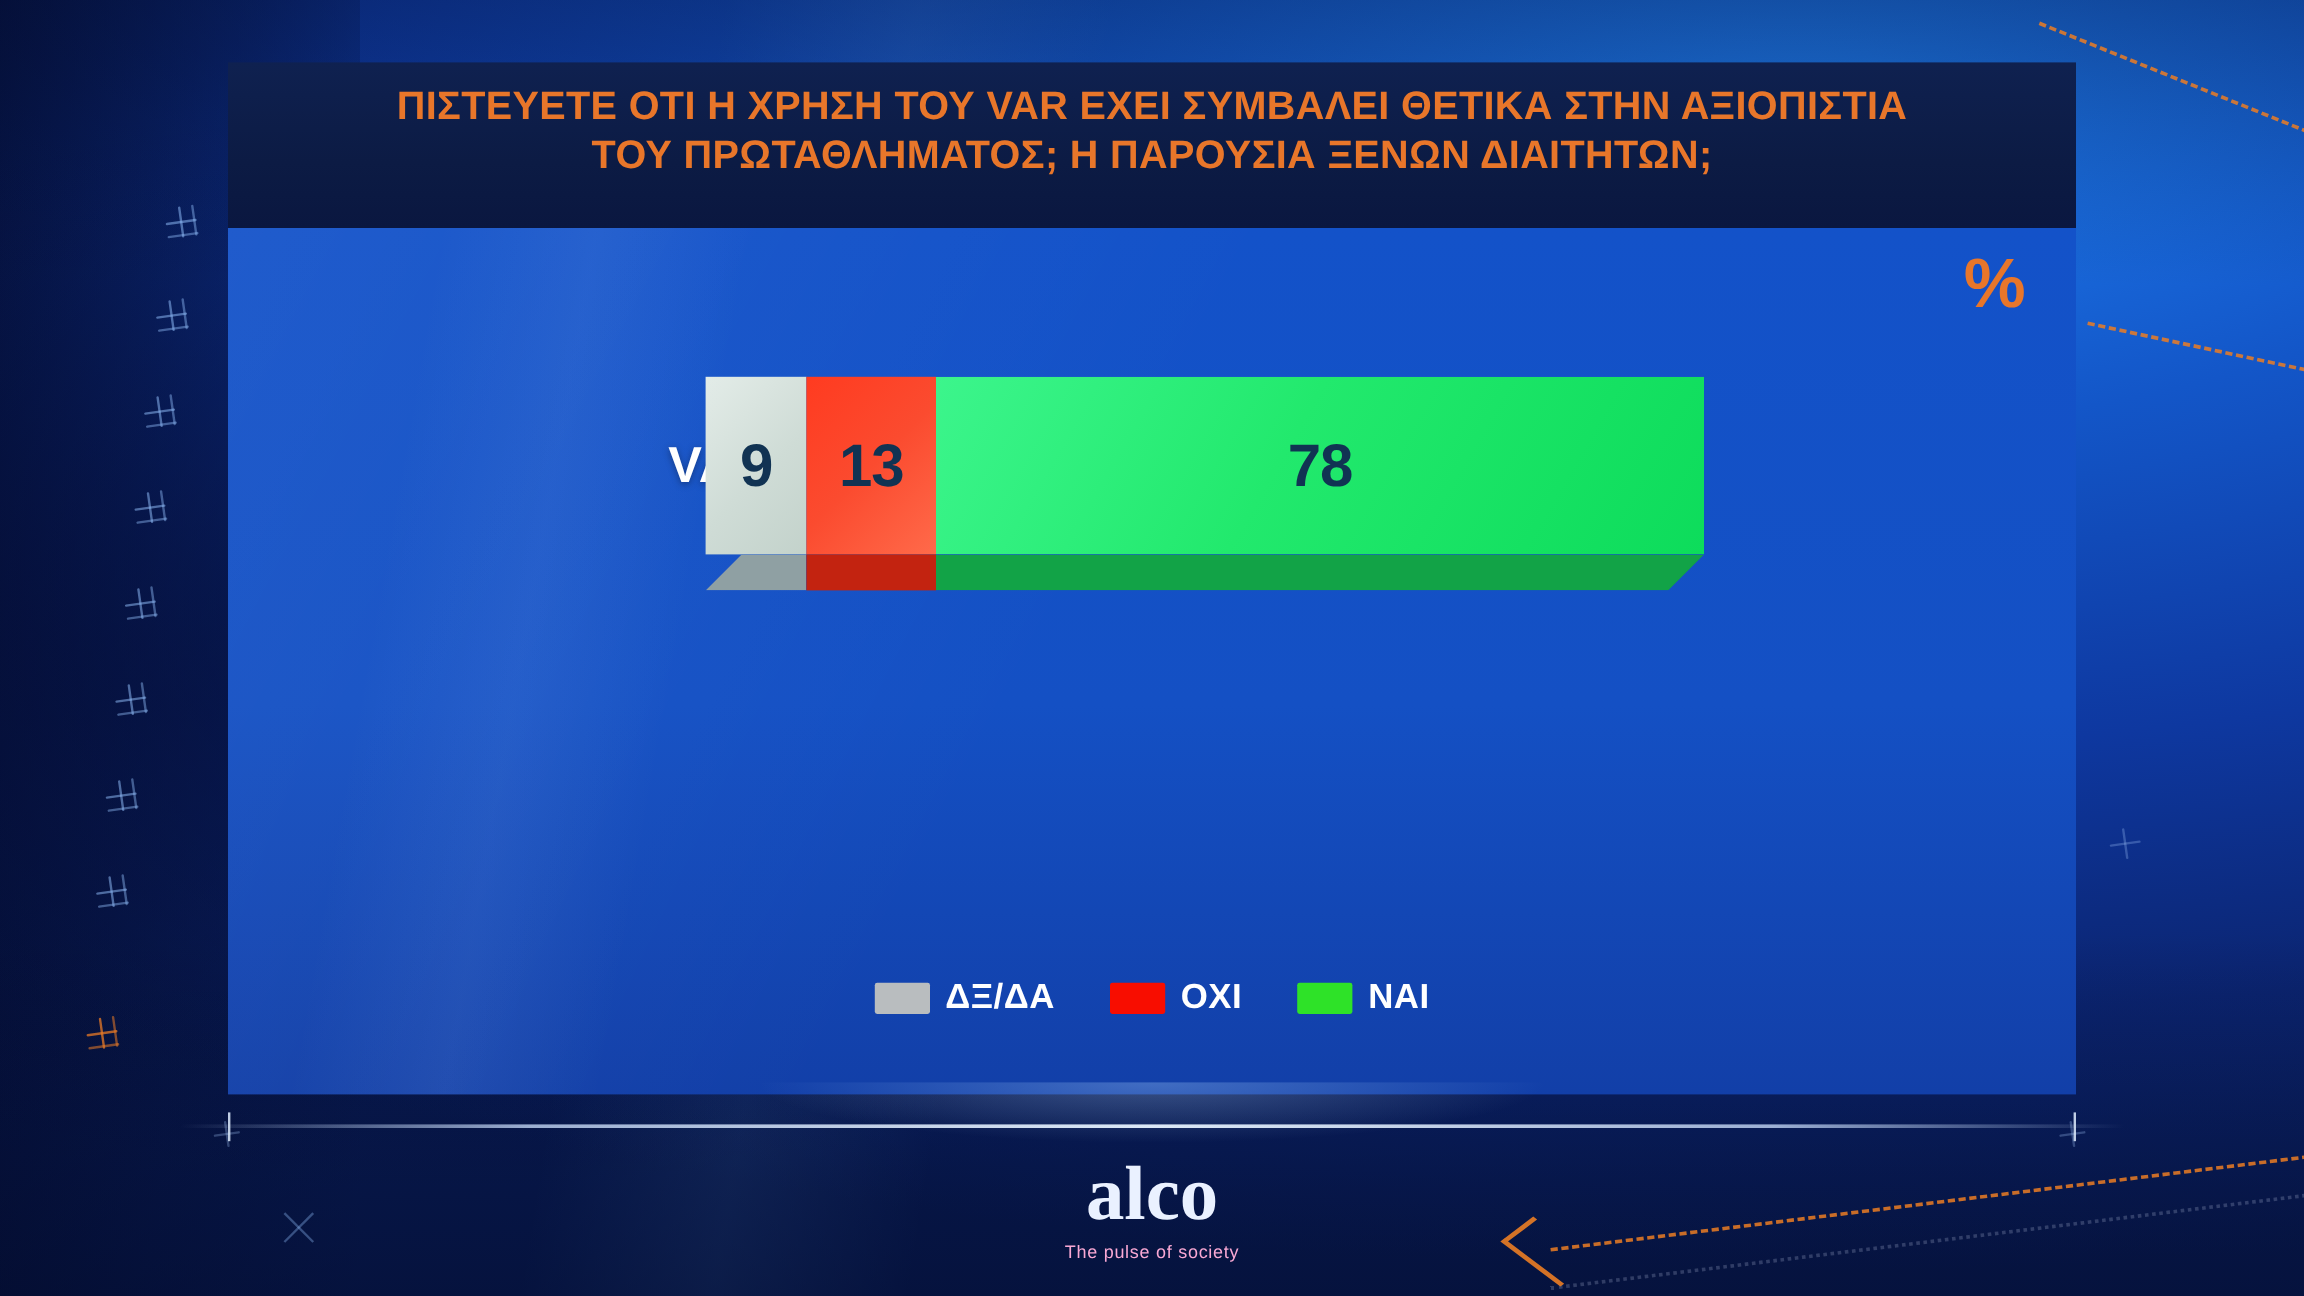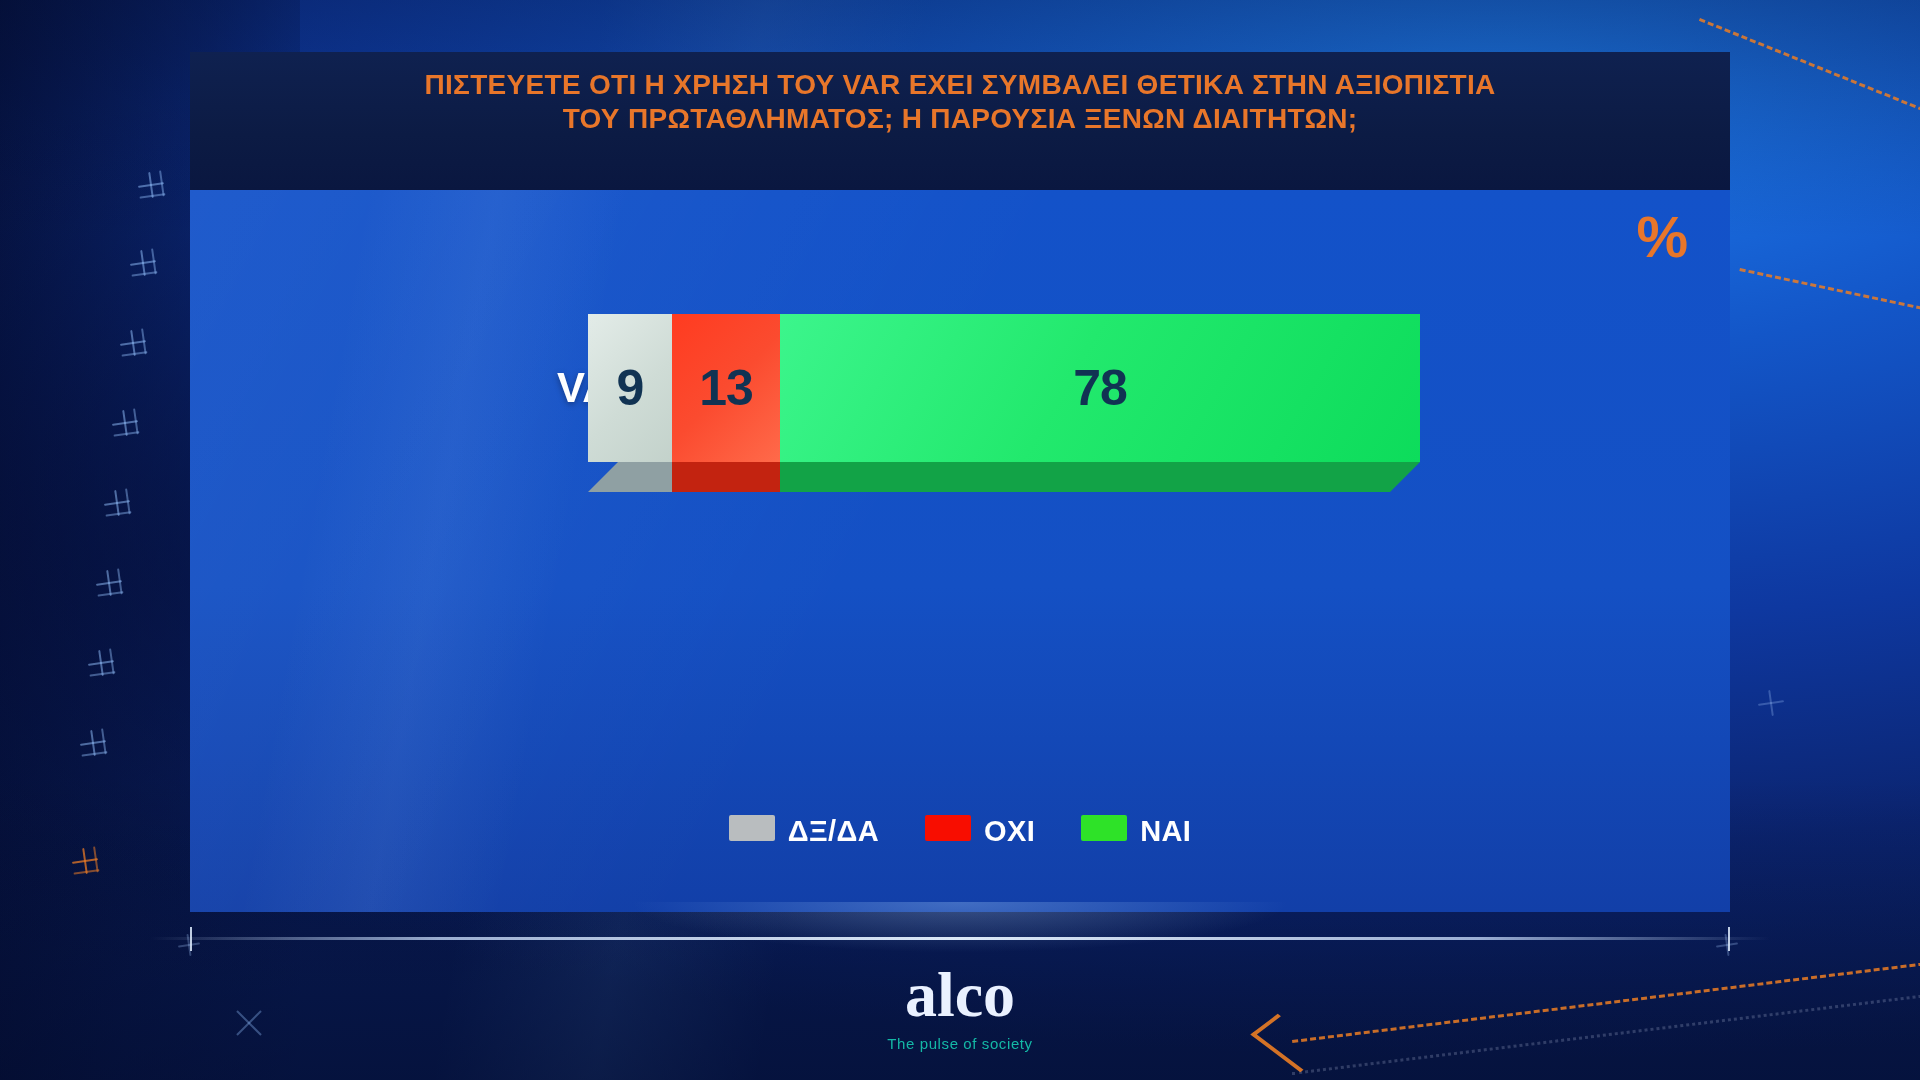--- a/index.html
+++ b/index.html
@@ -62,21 +62,21 @@
     position:relative; height:138px;
     background:linear-gradient(180deg,#0f2150 0%, #0c1b44 60%, #0a1740 100%);
     padding:16px 28px 0;
     text-align:center;
   }
   .titlebar::after{
     content:""; position:absolute; left:0; right:0; bottom:-5px; height:5px;
     background:linear-gradient(90deg,#cdbf9d 0%, #e6dcc2 45%, #cdbf9d 100%);
   }
   .t-line{
-    color:#e8762a; font-weight:bold; font-size:28px; letter-spacing:.3px;
+    color:#e8762a; font-weight:bold; font-size:33px; letter-spacing:.3px;
     line-height:1.23; white-space:nowrap;
   }
   .t-sub{
     color:#f2f5fb; font-size:25px; line-height:1.25; margin-top:4px; font-weight:400;
   }
 
   .plot{
     position:relative; height:722px;
     background:
       linear-gradient(118deg, rgba(255,255,255,.055) 0%, rgba(255,255,255,0) 46%),
@@ -125,21 +125,21 @@
   
   .track .seg:first-child .base i{ clip-path:polygon(30px 0, 100% 0, 100% 100%, 0 100%); }
   .track .seg:last-child  .face{ clip-path:polygon(0 0, 100% 0, 100% 100%, 0 100%); }
   .track .seg:last-child  .base i{ clip-path:polygon(0 0, 100% 0, calc(100% - 30px) 100%, 0 100%); }
 
   
   .legend{
     position:absolute; left:0; right:0; bottom:64px;
     display:flex; justify-content:center; align-items:center; gap:46px;
   }
-  .lg{ display:flex; gap:13px; }
+  .lg{ display:flex; align-items:center; gap:13px; }
   .lg .sw{ width:46px; height:26px; border-radius:2px; display:block; }
   .lg .lb{ color:#fff; font-weight:bold; font-size:29px; letter-spacing:.4px; }
 
   
   .footline{
     position:absolute; left:150px; right:150px; bottom:140px; height:3px;
     background:linear-gradient(90deg, rgba(180,205,255,0) 0%, rgba(205,225,255,.75) 18%, rgba(235,245,255,.95) 50%, rgba(205,225,255,.75) 82%, rgba(180,205,255,0) 100%);
   }
   .footline::before,.footline::after{
     content:""; position:absolute; top:-10px; width:2px; height:24px; background:rgba(225,238,255,.85);
@@ -152,21 +152,21 @@
   }
   .footer{
     position:absolute; left:0; right:0; bottom:28px;
     display:flex; justify-content:center; align-items:flex-start; gap:108px;
   }
   .openlogo{ text-align:center; color:#dce9ff; }
   .openlogo .ow{ font-size:42px; letter-spacing:10px; font-weight:300; line-height:1; }
   .openlogo .by{ font-size:21px; letter-spacing:9px; font-weight:300; margin-top:9px; }
   .alcologo{ text-align:center; color:#eaf1ff; }
   .alcologo .aw{ font-family:"Liberation Serif", serif; font-size:64px; line-height:1; font-weight:700;}
-  .alcologo .ap{ font-size:15px; letter-spacing:.6px; margin-top:8px; color:#14b8a6;}
+  .alcologo .ap{ font-size:15px; letter-spacing:.6px; margin-top:8px; color:#f9a8d4;}
 </style>
 </head>
 <body>
 
 <div id="bg">
   <div class="bg-base"></div>
   <div class="bg-sheen"></div>
   <div class="bg-leftcol"></div>
   <div class="bg-vig"></div>
 

